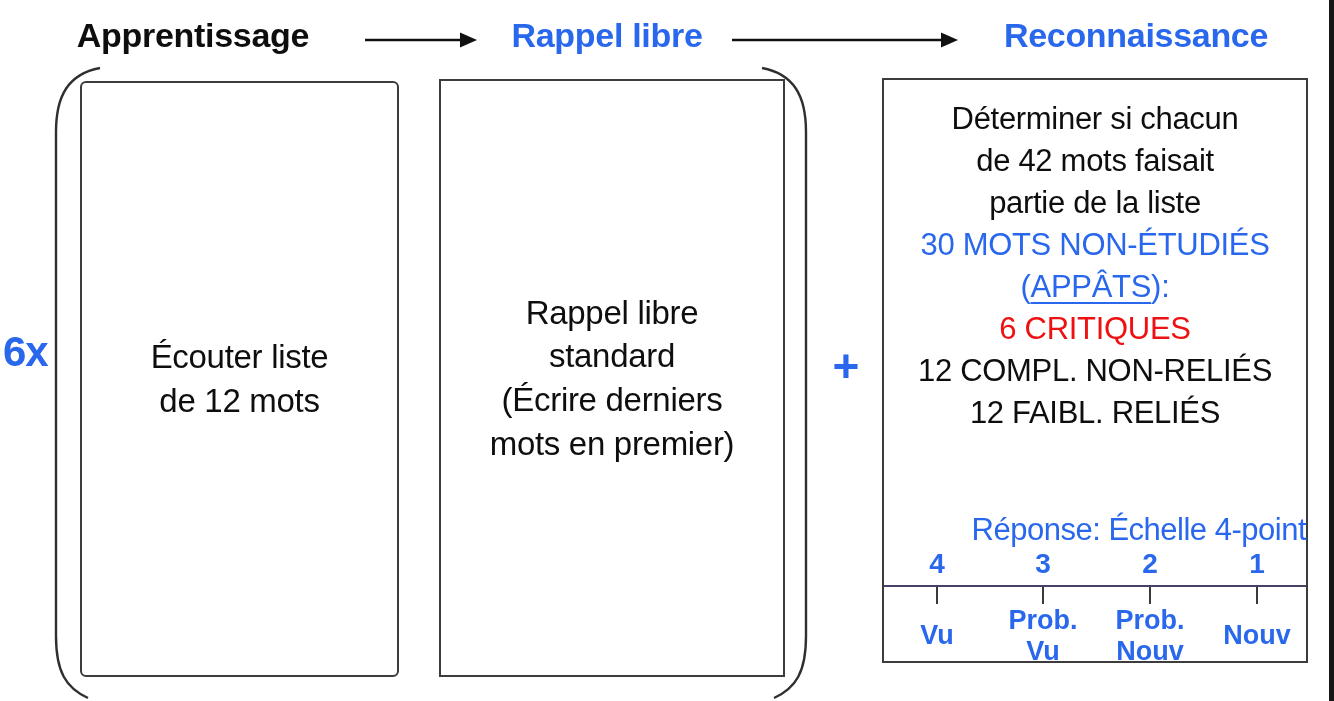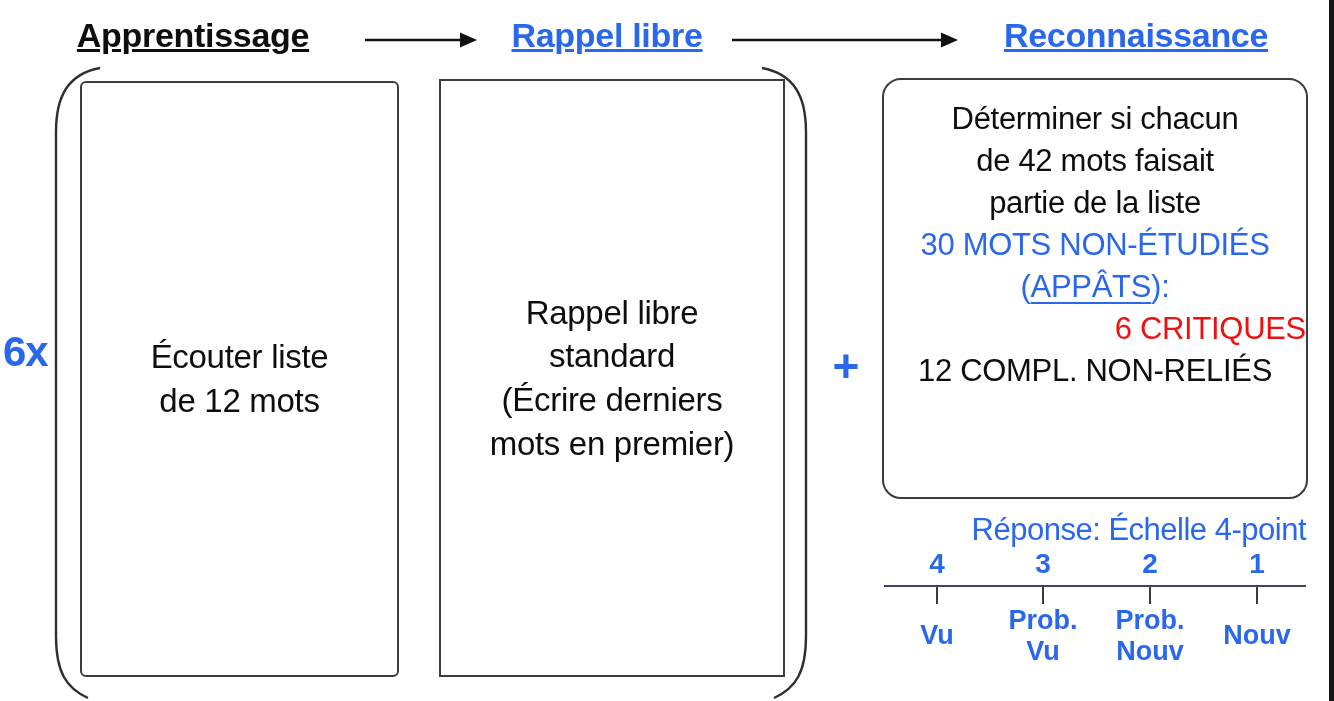--- a/index.html
+++ b/index.html
@@ -15,21 +15,21 @@
     font-family:"Liberation Sans","DejaVu Sans",sans-serif;
     color:#111;
   }
   .overlay{position:absolute;left:0;top:0;width:1334px;height:701px;pointer-events:none;}
 
   
   .phase-title{
     position:absolute;top:16px;
     transform:translateX(-50%);
     font-size:34px;font-weight:600;letter-spacing:-0.3px;
-    white-space:nowrap;color:#0e0e0e;text-decoration:underline;
+    white-space:nowrap;color:#0e0e0e;
   }
   .phase-title.blue{color:var(--blue);}
   .t1{left:193px;}
   .t2{left:607px;}
   .t3{left:1136px;}
 
   
   .repeat-label{
     position:absolute;left:3px;top:328px;
     font-size:42px;font-weight:700;color:var(--blue);
@@ -43,41 +43,41 @@
 
   
   .box{
     position:absolute;
     border:2px solid #3c3c3c;
     background:#ffffff;
     box-sizing:border-box;
   }
   .box1{left:80px;top:81px;width:319px;height:596px;border-radius:6px;}
   .box2{left:439px;top:79px;width:346px;height:598px;}
-  .box3{left:882px;top:78px;width:426px;height:421px;border-radius:19px;}
+  .box3{left:882px;top:78px;width:426px;height:585px;}
 
   .center-text{
     position:absolute;inset:0;
     display:flex;flex-direction:column;
     justify-content:center;align-items:center;
     text-align:center;
     font-size:33px;line-height:1.32;color:#0e0e0e;
     letter-spacing:-0.3px;
   }
 
   
   .rec-lines{
     position:absolute;left:0;right:0;top:0;
     padding-top:18px;
     text-align:center;
     font-size:31px;line-height:42px;
     letter-spacing:-0.3px;color:#0e0e0e;
   }
   .rec-lines .blue{color:var(--blue);}
-  .rec-lines .red{color:var(--red);text-align:right;}
+  .rec-lines .red{color:var(--red);}
   .lures-word{text-decoration:underline;text-underline-offset:5px;text-decoration-thickness:2px;}
 
   .response-title{
     position:absolute;left:0;right:0;top:432px;
     text-align:right;font-size:31px;letter-spacing:-0.5px;
     color:var(--blue);white-space:nowrap;
   }
   .scale-number{
     position:absolute;top:468px;
     transform:translateX(-50%);
@@ -152,20 +152,21 @@
 
   <div class="box box3">
     <div class="rec-lines">
       <div>Déterminer si chacun</div>
       <div>de 42 mots faisait</div>
       <div>partie de la liste</div>
       <div class="blue">30 MOTS NON-ÉTUDIÉS</div>
       <div class="blue"><span>(</span><span class="lures-word">APPÂTS</span><span>):</span></div>
       <div class="red">6 CRITIQUES</div>
       <div>12 COMPL. NON-RELIÉS</div>
+      <div>12 FAIBL. RELIÉS</div>
     </div>
 
     <div class="response-title">Réponse: Échelle 4-point</div>
 
     <div class="scale-number n4">4</div>
     <div class="scale-number n3">3</div>
     <div class="scale-number n2">2</div>
     <div class="scale-number n1">1</div>
 
     <div class="scale-line"></div>

